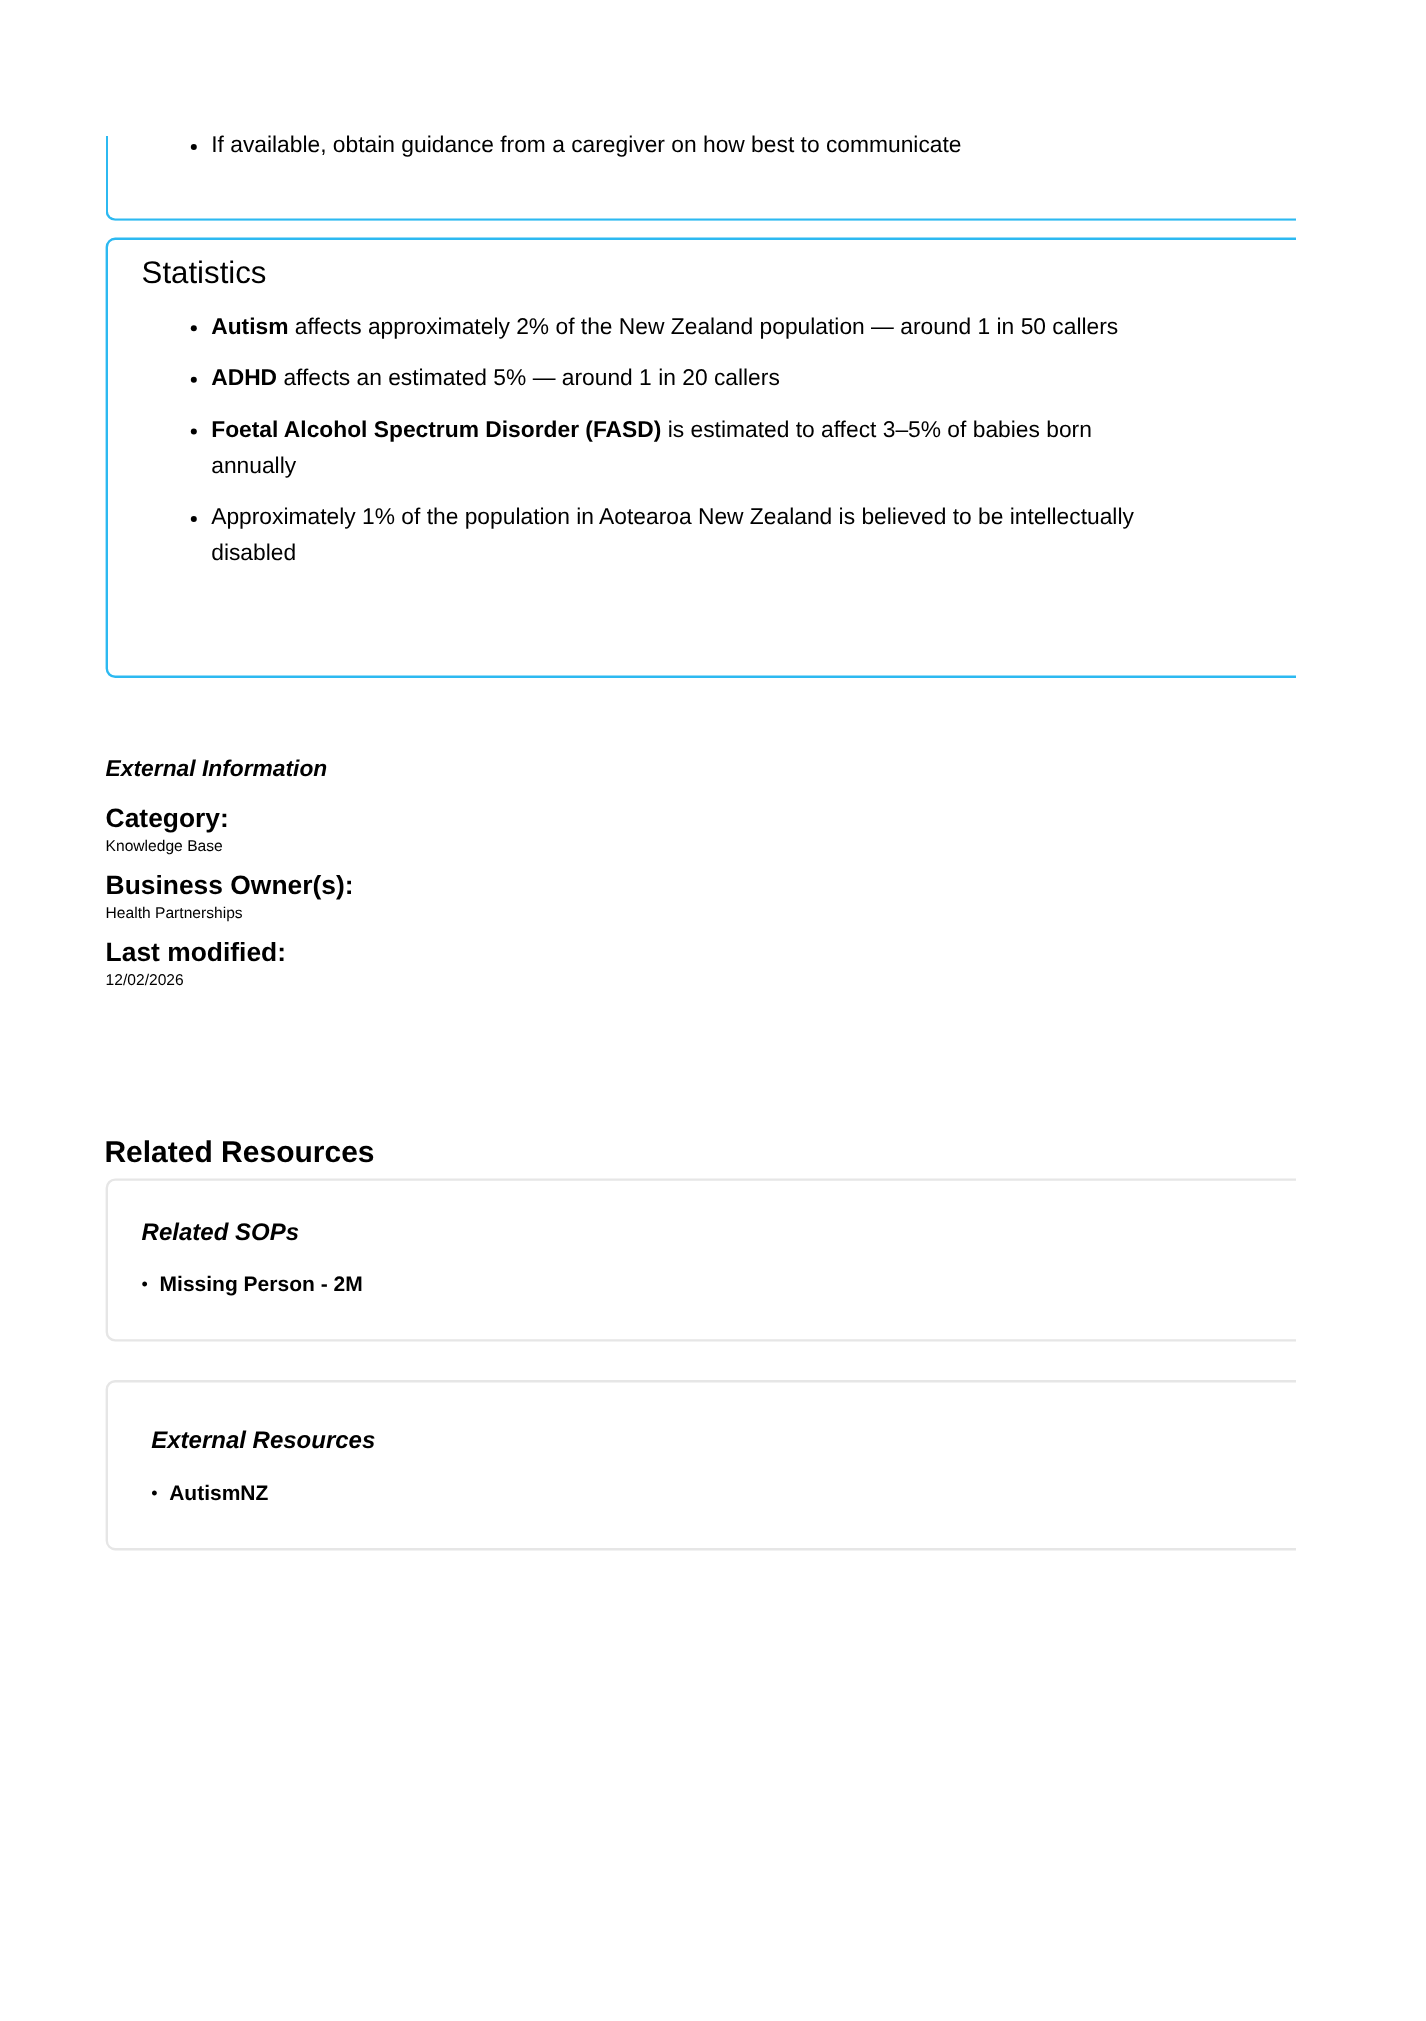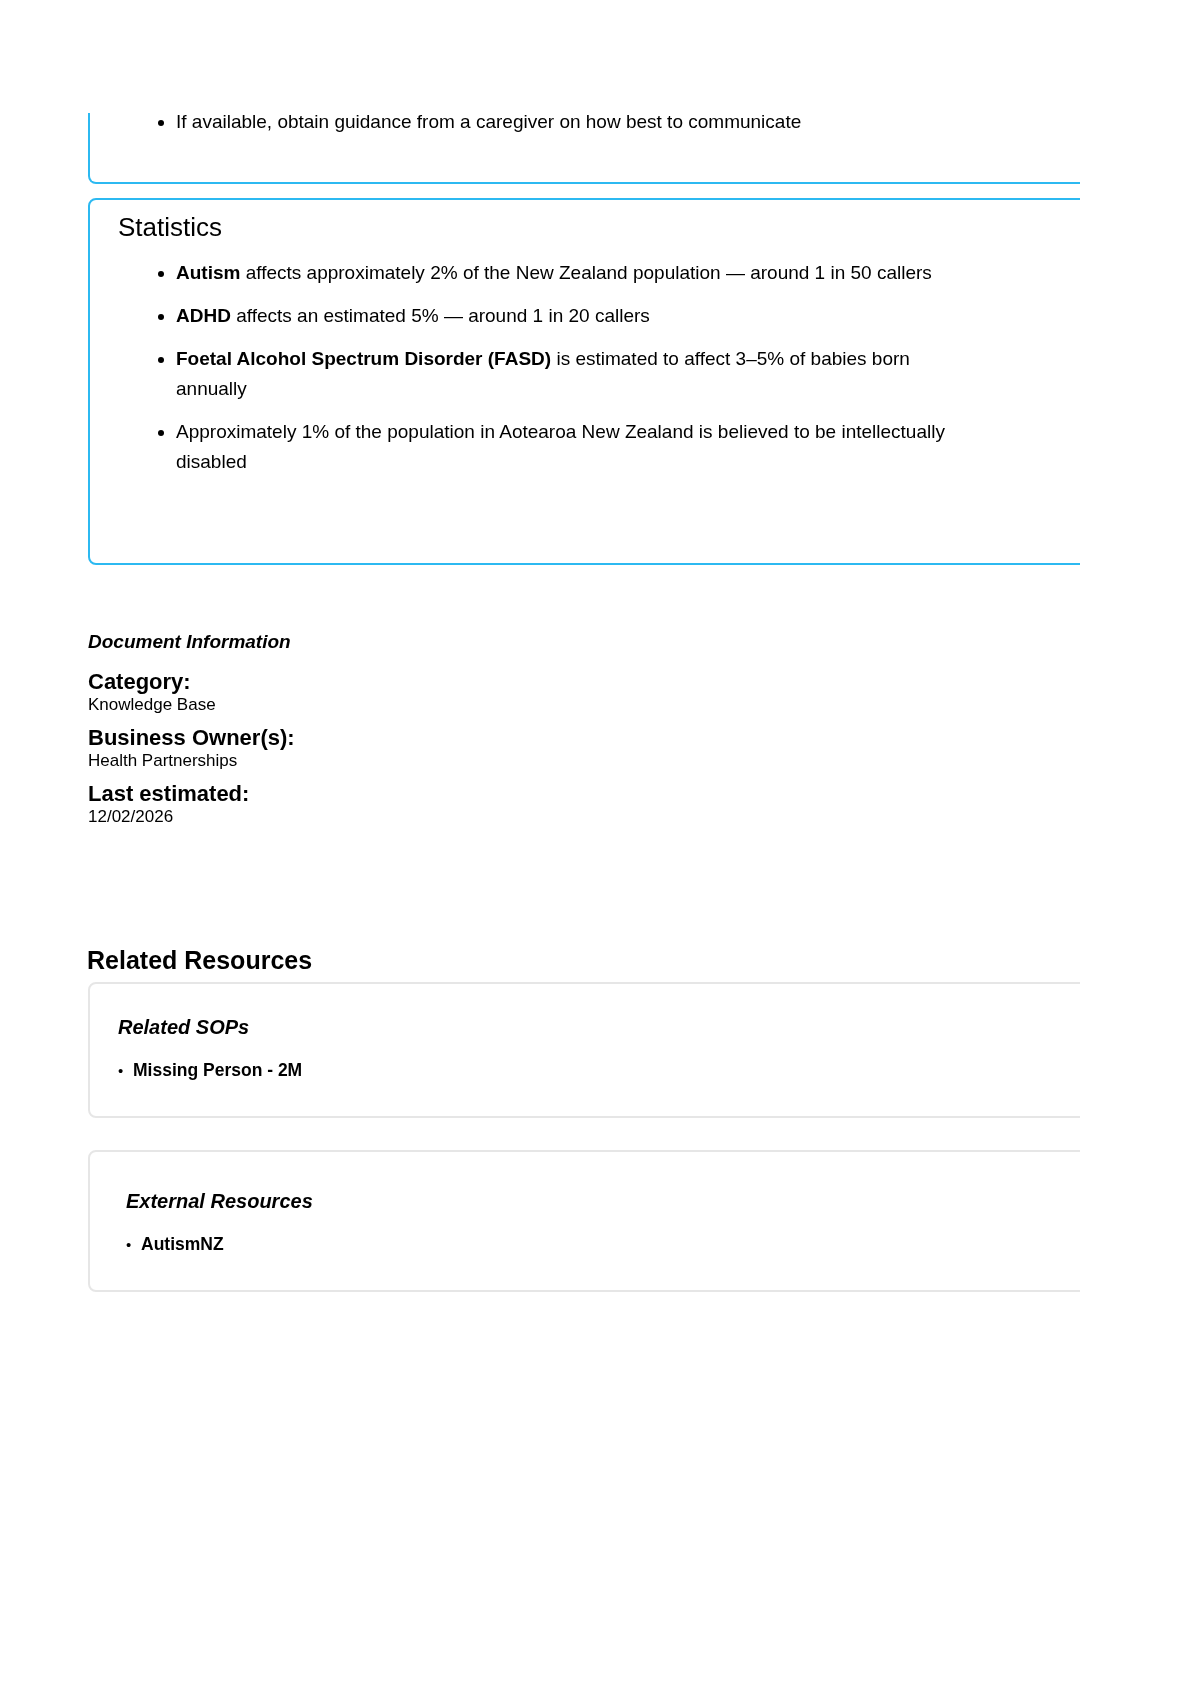--- a/index.html
+++ b/index.html
@@ -81,21 +81,21 @@
     line-height:24px;
     font-weight:bold;
     font-style:italic;
   }
   .field-label{
     font-size:22px;
     line-height:23px;
     font-weight:bold;
   }
   .field-value{
-    font-size:17px;
+    font-size:13px;
     line-height:23px;
     margin-bottom:10px;
   }
   
   .related-heading{
     position:absolute;
     top:944px;
     left:87px;
     margin:0;
     font-size:25px;
@@ -174,31 +174,31 @@
       <li>
         <strong>Foetal Alcohol Spectrum Disorder (FASD)</strong><span> is estimated to affect 3–5% of babies born annually</span>
       </li>
       <li>
         <strong></strong><span>Approximately 1% of the population in Aotearoa New Zealand is believed to be intellectually disabled</span>
       </li>
     </ul>
   </section>
 
   <section class="doc-info">
-    <h3 class="doc-info-title">Document Information</h3>
+    <h3 class="doc-info-title">External Information</h3>
     <div class="field">
       <div class="field-label">Category:</div>
       <div class="field-value">Knowledge Base</div>
     </div>
     <div class="field">
       <div class="field-label">Business Owner(s):</div>
       <div class="field-value">Health Partnerships</div>
     </div>
     <div class="field">
-      <div class="field-label">Last estimated:</div>
+      <div class="field-label">Last modified:</div>
       <div class="field-value">12/02/2026</div>
     </div>
   </section>
 
   <h2 class="related-heading">Related Resources</h2>
 
   <section class="card card-sops">
     <h4 class="card-title">Related SOPs</h4>
     <ul class="card-list">
       <li class="card-item">

